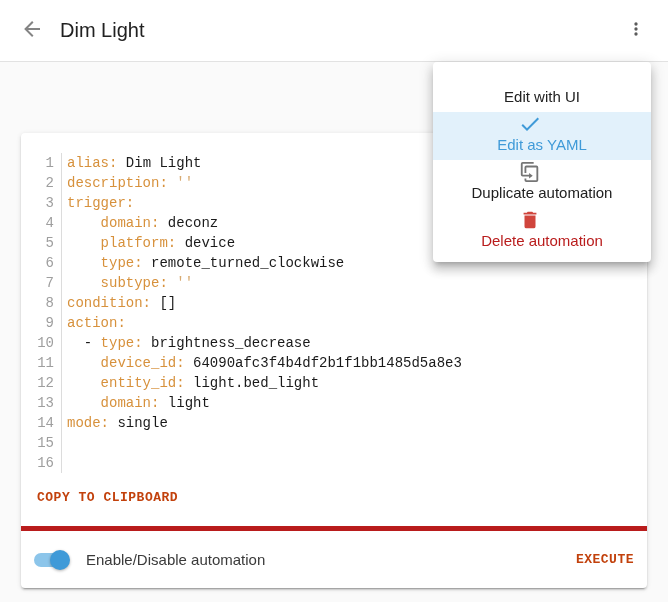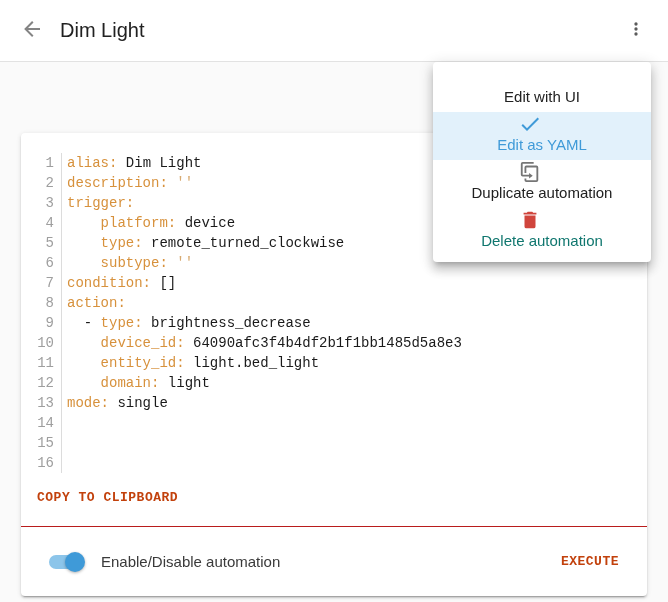--- a/index.html
+++ b/index.html
@@ -50,41 +50,41 @@
   
   .copy-row { padding:8px 16px 20px 16px; }
   .text-btn {
     border:none; background:transparent; cursor:pointer;
     color:#c2410c; font-family:Liberation Mono, monospace;
     font-size:13px; font-weight:700; letter-spacing:0.5px; line-height:16px;text-align:center;
   }
 
   
   .bottom-row {
-    height:70px; border-top:1px solid #b91c1c;
-    display:flex; align-items:center; padding:0 28px;
+    height:62px; border-top:5px solid #b91c1c;
+    display:flex; align-items:center; padding:0 13px;
   }
   .switch { position:relative; width:36px; height:20px; cursor:pointer; flex:0 0 36px; }
   .switch .track { position:absolute; left:0; top:3px; width:32px; height:14px; border-radius:7px; background:#8cc5ea; }
   .switch .thumb { position:absolute; right:0; top:0; width:20px; height:20px; border-radius:50%;
     background:#3f9ad8; box-shadow:0 1px 3px rgba(0,0,0,.3); }
   .toggle-label { margin-left:16px; font-size:15px; color:#3a3a3a; }
   .execute-btn { margin-left:auto; }
 
   
   .menu {
     position:absolute; left:433px; top:62px; width:218px;
     background:#ffffff; border-radius:4px; padding:2px 0 6px 0; z-index:10;
     box-shadow:0 5px 5px -3px rgba(0,0,0,.2), 0 8px 10px 1px rgba(0,0,0,.14), 0 3px 14px 2px rgba(0,0,0,.12);
   }
   .mi { height:48px; display:flex; align-items:center; padding:0 16px; cursor:pointer; font-size:15px; color:#212121;flex-direction:column; }
   .mi .islot { width:24px; height:24px; margin-right:24px; flex:0 0 24px;
     display:flex; align-items:center; justify-content:center; }
   .mi.selected { background:#e2f1fb; color:#3f9ad8; }
-  .mi.danger { color:#0f766e; }
+  .mi.danger { color:#b91c1c; }
 </style>
 </head>
 <body>
 
 <div class="header">
   <button class="back-btn">
     <span>
       <svg width="24" height="24" viewBox="0 0 24 24">
           <path fill="#848484" d="M20,11V13H8L13.5,18.5L12.08,19.92L4.16,12L12.08,4.08L13.5,5.5L8,11H20Z"></path>
         </svg>
@@ -117,20 +117,21 @@
         <div class="ln">12</div>
         <div class="ln">13</div>
         <div class="ln">14</div>
         <div class="ln">15</div>
         <div class="ln">16</div>
       </div>
     <div class="code" id="code">
         <div class="cl"><span class="tok-key">alias:</span><span class="tok-plain"> Dim Light</span></div>
         <div class="cl"><span class="tok-key">description:</span><span class="tok-plain"> </span><span class="tok-str">''</span></div>
         <div class="cl"><span class="tok-key">trigger:</span></div>
+        <div class="cl"><span class="tok-plain">    </span><span class="tok-key">domain:</span><span class="tok-plain"> deconz</span></div>
         <div class="cl"><span class="tok-plain">    </span><span class="tok-key">platform:</span><span class="tok-plain"> device</span></div>
         <div class="cl"><span class="tok-plain">    </span><span class="tok-key">type:</span><span class="tok-plain"> remote_turned_clockwise</span></div>
         <div class="cl"><span class="tok-plain">    </span><span class="tok-key">subtype:</span><span class="tok-plain"> </span><span class="tok-str">''</span></div>
         <div class="cl"><span class="tok-key">condition:</span><span class="tok-plain"> []</span></div>
         <div class="cl"><span class="tok-key">action:</span></div>
         <div class="cl"><span class="tok-plain">  - </span><span class="tok-key">type:</span><span class="tok-plain"> brightness_decrease</span></div>
         <div class="cl"><span class="tok-plain">    </span><span class="tok-key">device_id:</span><span class="tok-plain"> 64090afc3f4b4df2b1f1bb1485d5a8e3</span></div>
         <div class="cl"><span class="tok-plain">    </span><span class="tok-key">entity_id:</span><span class="tok-plain"> light.bed_light</span></div>
         <div class="cl"><span class="tok-plain">    </span><span class="tok-key">domain:</span><span class="tok-plain"> light</span></div>
         <div class="cl"><span class="tok-key">mode:</span><span class="tok-plain"> single</span></div>

